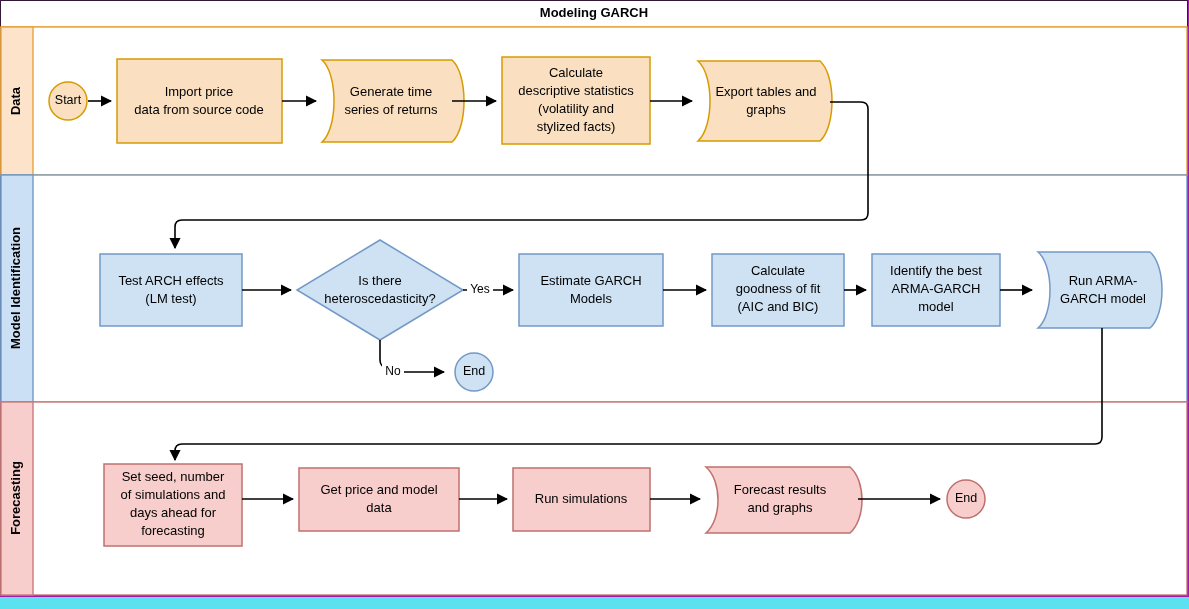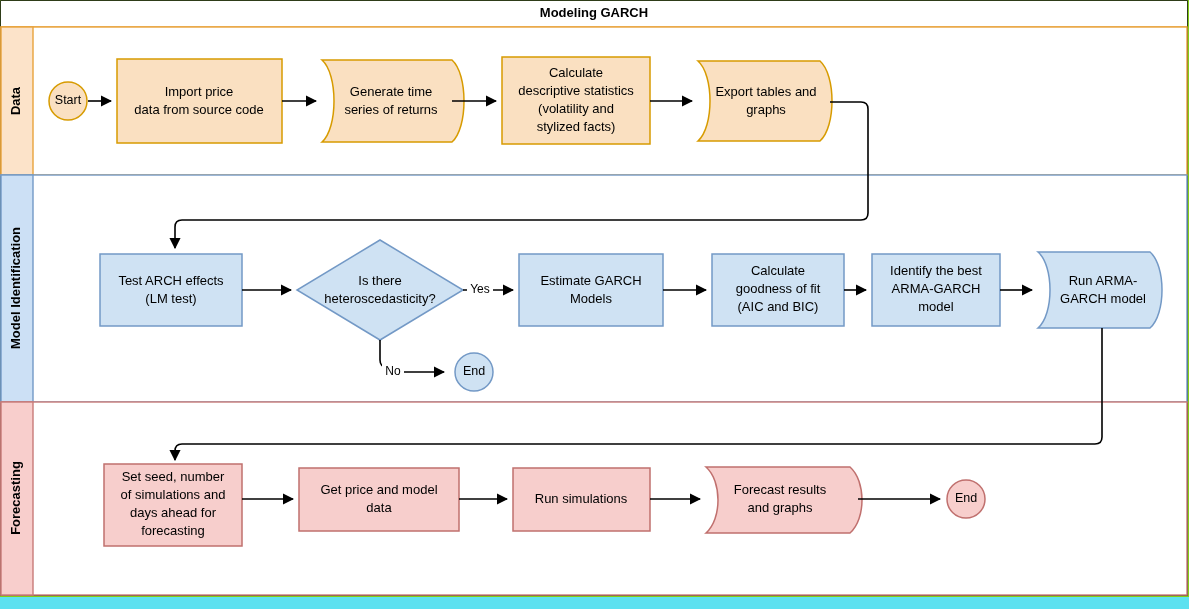--- a/index.html
+++ b/index.html
@@ -6,21 +6,21 @@
     margin: 0;
     padding: 0;
     background: #ffffff;
     font-family: "Liberation Sans", sans-serif;
   }
   #canvas {
     position: relative;
     width: 1189px;
     height: 609px;
     overflow: hidden;
-    background: #84cc16;
+    background: #a21caf;
   }
   #diagram-svg {
     position: absolute;
     left: 0;
     top: 0;
     width: 1189px;
     height: 609px;
   }
   .node-text {
     font-family: "Liberation Sans", sans-serif;

